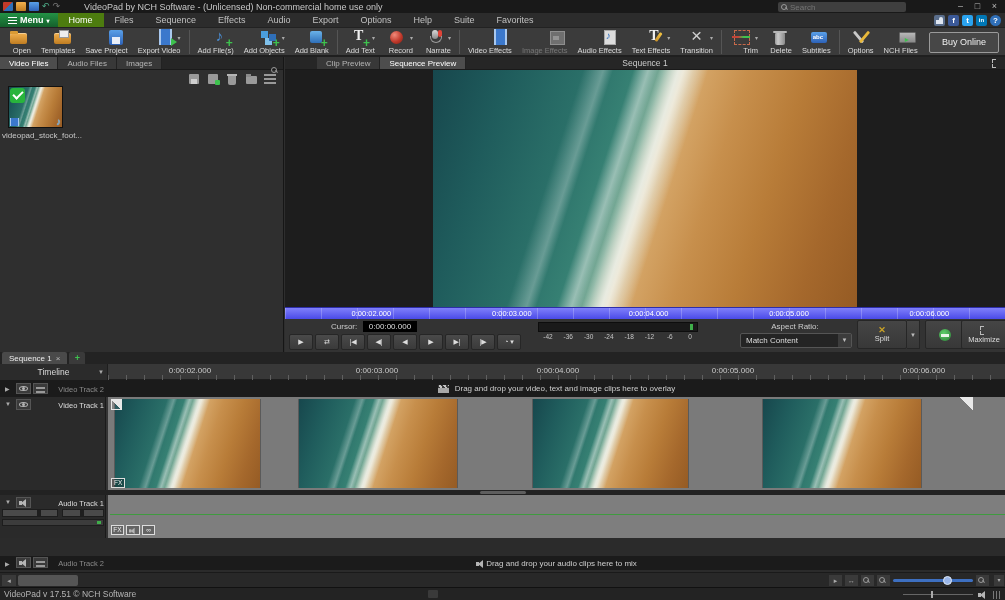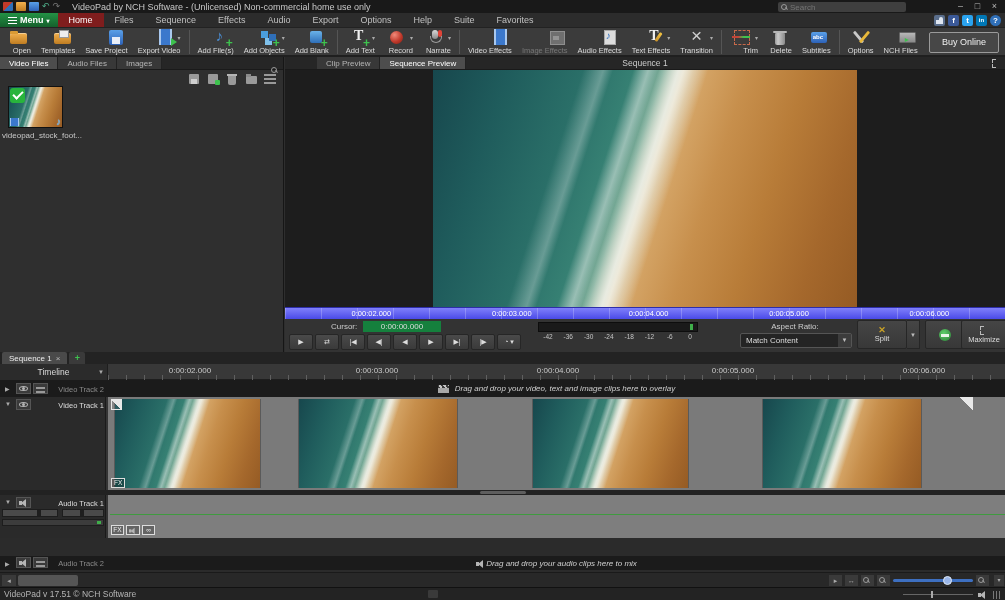--- a/index.html
+++ b/index.html
@@ -9,35 +9,35 @@
 
   
   .titlebar{position:absolute;left:0;top:0;right:0;height:13px;background:#191919;display:flex;align-items:center;font-size:9px;color:#c8c8c8;}
   .tb-icons{display:flex;align-items:center;gap:3px;margin-left:3px;}
   .tbi{width:10px;height:9px;position:relative;display:block;}
   .tbi-app{background:linear-gradient(135deg,#c23a2a 50%,#2f6fb8 50%);border-radius:1px;}
   .tbi-open{background:linear-gradient(#f2b14e,#c07d22);border-radius:1px;}
   .tbi-save{background:linear-gradient(#5aa0e8,#2d62b8);border-radius:1px;}
   .tbi-undo,.tbi-redo{font-size:9px;line-height:9px;color:#4fae8a;width:auto;}
   .tbi-redo{color:#777;}
-  .tb-title{margin-left:12px;white-space:nowrap;}
+  .tb-title{margin-left:24px;white-space:nowrap;}
   .searchbox{position:absolute;left:778px;top:2px;width:128px;height:10px;background:#3f3f3f;border-radius:2px;display:flex;align-items:center;padding:0 3px;}
   .i-mag{width:6px;height:6px;position:relative;display:inline-block;margin-right:3px;}
   .i-mag::before{content:'';position:absolute;left:0;top:0;width:4px;height:4px;border:1px solid #999;border-radius:50%;}
   .i-mag::after{content:'';position:absolute;left:4px;top:4px;width:3px;height:1px;background:#999;transform:rotate(45deg);}
   .searchbox input{flex:1;background:transparent;border:none;outline:none;color:#bbb;font-size:8px;font-family:"Liberation Sans",sans-serif;padding:0;}
   #win-btns{position:absolute;right:2px;top:0;display:flex;}
   .wbtn{width:17px;height:12px;text-align:center;font-size:9px;line-height:12px;color:#bbb;}
 
   
   .menubar{position:absolute;left:0;top:13px;right:0;height:15px;background:#2c2c2c;display:flex;align-items:stretch;font-size:9px;border-bottom:1px solid #222;}
   .menubtn{display:flex;align-items:center;gap:3px;padding:0 8px;background:linear-gradient(#239245,#15602c);color:#fff;font-weight:bold;}
   .burger{width:9px;height:7px;background:repeating-linear-gradient(0deg,#fff 0 1px,transparent 1px 3px);}
   .mtab{display:flex;align-items:center;padding:0 11px;color:#c0c0c0;}
-  .mtab.active{background:#7f1d1d;color:#fff;}
+  .mtab.active{background:#4d7c0f;color:#fff;}
   #social-icons{position:absolute;right:4px;top:2px;display:flex;gap:3px;align-items:center;}
   .soc{width:11px;height:11px;border-radius:2px;font-size:8px;font-weight:bold;color:#fff;text-align:center;line-height:11px;display:block;}
   .soc-like{background:#5a6e8c;position:relative;}
   .soc-like::before{content:'';position:absolute;left:2px;top:5px;width:3px;height:4px;background:#dfe6f0;}
   .soc-like::after{content:'';position:absolute;left:5px;top:2px;width:4px;height:7px;background:#dfe6f0;border-radius:2px 2px 0 0;}
   .soc-facebook{background:#3b5998;}
   .soc-twitter{background:#2aa3ef;}
   .soc-linkedin{background:#0077b5;font-size:6px;}
   .soc-help{background:#2f6fb8;border-radius:50%;}
 
@@ -121,21 +121,21 @@
   .stage{position:absolute;left:0;top:13px;right:0;height:237px;background:#1d1d1d;}
   .video{position:absolute;left:148px;top:0;width:424px;height:237px;}
   .beach{background:
     linear-gradient(108deg,rgba(255,255,255,0) 30%,rgba(255,255,255,.28) 34%,rgba(255,255,255,0) 36%,rgba(255,255,255,0) 40%,rgba(255,255,255,.38) 43%,rgba(255,255,255,0) 45%,rgba(255,255,255,.6) 49%,rgba(255,255,255,.18) 52%,rgba(255,255,255,0) 55%),
     linear-gradient(108deg,#17474d 0%,#1f5c5c 15%,#2a6f68 30%,#368073 40%,#7fae9a 46%,#dfd8bd 50%,#d3a263 55%,#c78f4c 63%,#b87c38 75%,#a5682c 88%,#955b24 100%);}
   .pruler{position:absolute;left:0;top:250px;right:0;height:12px;background:linear-gradient(#8585ff,#4a4ae8);border-top:1px solid #2e2ea8;
     background-image:repeating-linear-gradient(90deg,rgba(255,255,255,.22) 0 1px,transparent 1px 36px),linear-gradient(#8080fb,#4a4ae8);}
   .rlab{position:absolute;top:1px;transform:translateX(-50%);font-size:7.5px;color:#fff;white-space:nowrap;}
   .pcontrols{position:absolute;left:0;top:262px;right:0;height:33px;background:#333;}
   .curlabel{position:absolute;left:46px;top:3px;font-size:8px;color:#ccc;}
-  .curvalue{position:absolute;left:78px;top:2px;width:78px;height:11px;background:#15803d;color:#ddd;font-size:8px;text-align:center;line-height:11px;}
+  .curvalue{position:absolute;left:78px;top:2px;width:54px;height:11px;background:#000000;color:#ddd;font-size:8px;text-align:center;line-height:11px;}
   #transport{position:absolute;left:4px;top:15px;display:flex;gap:2px;}
   .tbtn2{width:24px;height:16px;background:linear-gradient(#4a4a4a,#3a3a3a);border:1px solid #262626;border-radius:2px;color:#ddd;font-size:7px;text-align:center;line-height:14px;}
   .meterbox{position:absolute;left:253px;top:3px;width:160px;height:10px;background:#1a1a1a;border:1px solid #0d0d0d;}
   .meterbar{position:absolute;right:4px;top:1px;width:3px;height:6px;background:#3fae4a;}
   #meter-ticks{position:absolute;left:253px;top:14px;width:160px;height:8px;}
   .mtick{position:absolute;top:0;transform:translateX(-50%);font-size:6.5px;color:#c5c5c5;}
   .arlabel{position:absolute;left:455px;top:3px;width:110px;text-align:center;font-size:8px;color:#ccc;}
   .ardrop{position:absolute;left:455px;top:14px;width:112px;height:15px;background:#242424;border:1px solid #555;border-radius:2px;font-size:8px;color:#ddd;line-height:13px;padding-left:5px;}
   .ardrop .dd{position:absolute;right:0;top:0;width:13px;height:13px;background:#3c3c3c;text-align:center;font-size:6px;line-height:13px;color:#bbb;}
   .pvbtn{position:absolute;top:1px;height:29px;background:linear-gradient(#454545,#383838);border:1px solid #262626;border-radius:2px;display:flex;flex-direction:column;align-items:center;justify-content:center;font-size:7.5px;color:#ddd;}
@@ -167,21 +167,21 @@
   .i-eye::before{content:'';position:absolute;left:0;top:2px;right:0;bottom:2px;border:1px solid #b5b5b5;border-radius:50%;}
   .i-eye::after{content:'';position:absolute;left:3px;top:3px;width:3px;height:3px;background:#b5b5b5;border-radius:50%;}
   .i-lay{width:9px;height:8px;background:repeating-linear-gradient(0deg,#999 0 2px,transparent 2px 4px);display:block;}
   .i-spk{position:relative;width:10px;height:9px;display:block;}
   .i-spk::before{content:'';position:absolute;left:0;top:3px;width:3px;height:4px;background:#b5b5b5;}
   .i-spk::after{content:'';position:absolute;left:2px;top:1px;border-right:5px solid #b5b5b5;border-top:4px solid transparent;border-bottom:4px solid transparent;}
   .i-spk.tiny{transform:scale(.8);}
   .i-clap{width:11px;height:8px;background:#a8a8a8;position:relative;display:block;margin-right:6px;}
   .i-clap::before{content:'';position:absolute;top:0;left:0;right:0;height:3px;background:repeating-linear-gradient(60deg,#3a3a3a 0 2px,#c5c5c5 2px 4px);}
   .trklabel{position:absolute;left:0;width:104px;text-align:right;font-size:7.5px;}
-  .hinttext{position:absolute;left:108px;right:0;top:0;bottom:0;display:flex;align-items:center;justify-content:center;font-size:8px;color:#cfcfcf;gap:0;font-style:italic;}
+  .hinttext{position:absolute;left:108px;right:0;top:0;bottom:0;display:flex;align-items:center;justify-content:center;font-size:8px;color:#cfcfcf;gap:0;}
   .trkhead{position:absolute;left:0;top:0;width:106px;bottom:0;background:#2a2a2a;border-right:1px solid #1a1a1a;}
   .lane{position:absolute;left:106px;top:0;right:0;bottom:0;background:#343434;}
   .clip{position:absolute;left:2px;top:0;right:0;bottom:0;background:#7a7a7a;}
   .tthumb{position:absolute;top:2px;bottom:2px;border-left:1px solid #5a5a5a;border-right:1px solid #5a5a5a;}
   .fadein{position:absolute;left:3px;top:2px;width:11px;height:11px;border:1px solid #e8e8e8;background:linear-gradient(to top right,rgba(255,255,255,.1) 48%,#e8e8e8 50%);}
   .fadeout{position:absolute;right:32px;top:0;width:13px;height:13px;background:linear-gradient(to top right,transparent 48%,#e8e8e8 50%);}
   .fxbadge{position:absolute;left:3px;bottom:2px;border:1px solid #ddd;color:#eee;font-size:6.5px;padding:0 2px;line-height:8px;background:rgba(0,0,0,.25);}
   .splitbar{position:absolute;left:0;right:0;height:5px;background:#222;}
   .splitgrip{position:absolute;left:50%;top:1px;transform:translateX(-50%);width:46px;height:3px;background:#5e5e5e;border-radius:2px;}
   .slider{position:absolute;height:8px;background:#4a4a4a;border:1px solid #1d1d1d;}

